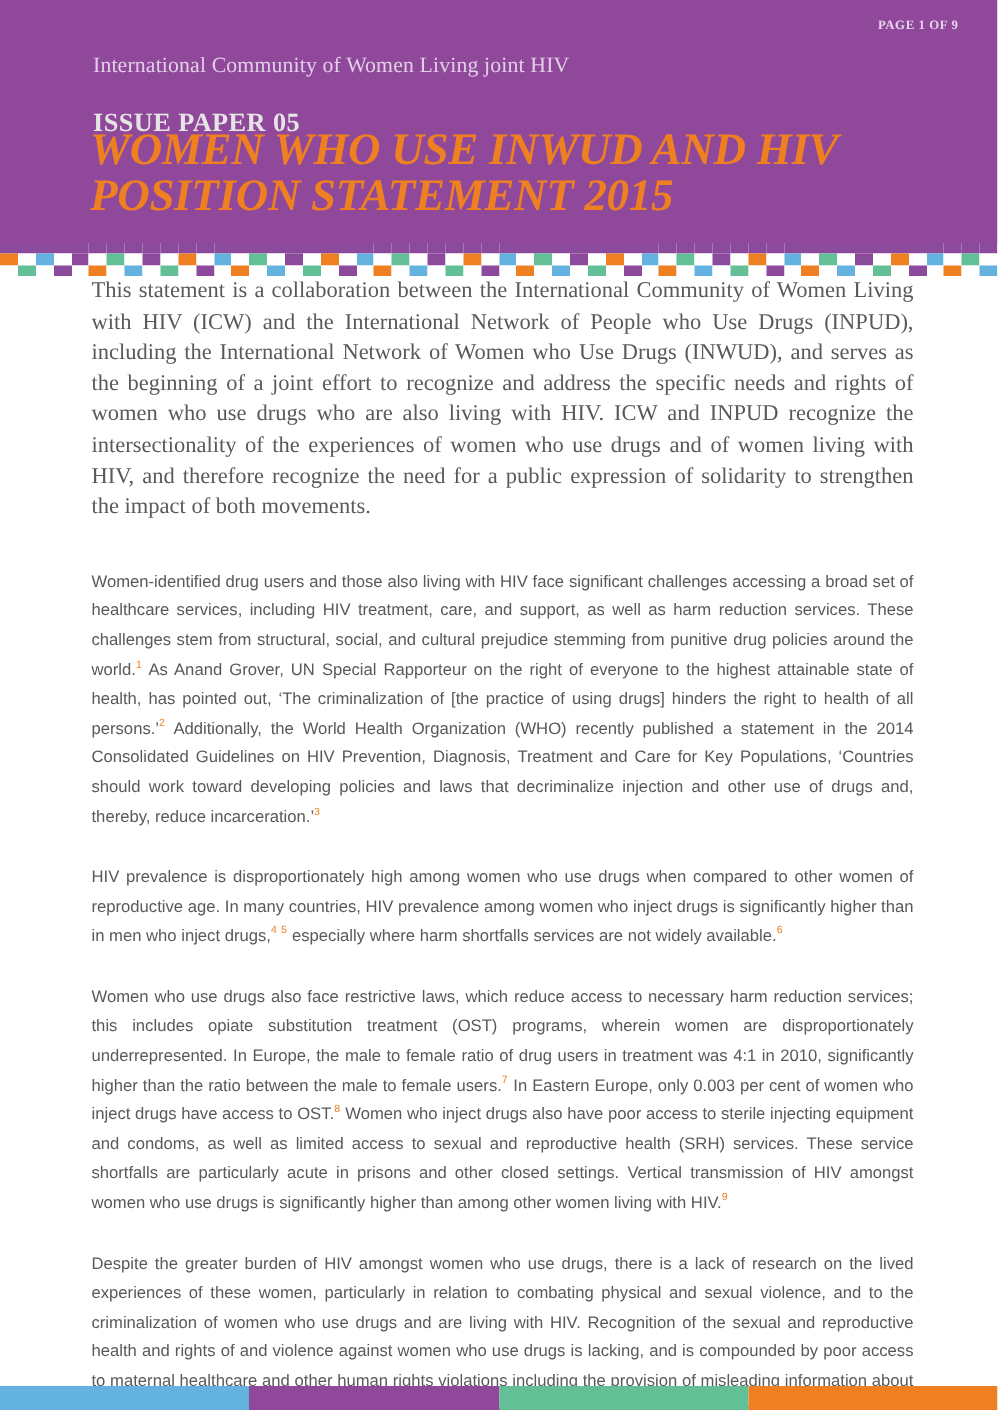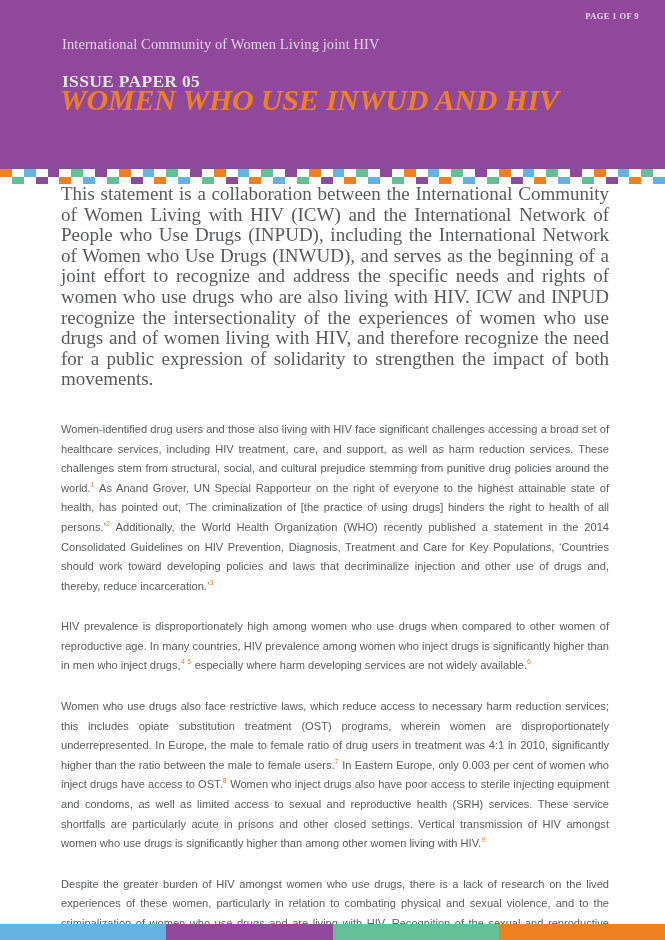--- a/index.html
+++ b/index.html
@@ -89,21 +89,21 @@
   .content {
     position: absolute;
     left: 0;
     top: 184px;
     width: 665px;
     padding: 0 56px 0 61px;
     box-sizing: border-box;
   }
   .lead-para {
     font-family: "Liberation Serif", serif;
-    font-size: 19px;
+    font-size: 15px;
     line-height: 20.6px;
     color: #58595b;
     text-align: justify;
     margin: 0 0 30px 0;
   }
   .body-para {
     font-family: "Liberation Sans", sans-serif;
     font-size: 11.1px;
     line-height: 19.6px;
     color: #58595b;
@@ -132,20 +132,21 @@
 </style>
 </head>
 <body>
 
 <div class="header">
   <div class="page-indicator">PAGE 1 OF 9</div>
   <div class="org-name">International Community of Women Living joint HIV</div>
   <div class="issue-label">ISSUE PAPER 05</div>
   <div class="main-title">
     <span class="tline">WOMEN WHO USE INWUD AND HIV</span>
+    <span class="tline">POSITION STATEMENT 2015</span>
   </div>
 </div>
 
 <div class="checker-band">
     <div class="checker-row">
       <div class="checker-cell" style="width: 11.875px; background: rgb(140, 74, 156);"></div>
       <div class="checker-cell" style="width: 11.875px; background: rgb(140, 74, 156);"></div>
       <div class="checker-cell" style="width: 11.875px; background: rgb(140, 74, 156);"></div>
       <div class="checker-cell" style="width: 11.875px; background: rgb(140, 74, 156);"></div>
       <div class="checker-cell" style="width: 11.875px; background: rgb(140, 74, 156);"></div>
@@ -321,21 +322,21 @@
 
 <div class="content">
 
   <p class="lead-para">This statement is a collaboration between the International Community of Women Living with HIV (ICW) and the International Network of People who Use Drugs (INPUD), including the International Network of Women who Use Drugs (INWUD), and serves as the beginning of a joint effort to recognize and address the specific needs and rights of women who use drugs who are also living with HIV. ICW and INPUD recognize the intersectionality of the experiences of women who use drugs and of women living with HIV, and therefore recognize the need for a public expression of solidarity to strengthen the impact of both movements.</p>
 
   <p class="body-para">
     <span>Women-identified drug users and those also living with HIV face significant challenges accessing a broad set of healthcare services, including HIV treatment, care, and support, as well as harm reduction services. These challenges stem from structural, social, and cultural prejudice stemming from punitive drug policies around the world.</span><sup class="ref">1</sup><span> As Anand Grover, UN Special Rapporteur on the right of everyone to the highest attainable state of health, has pointed out, ‘The criminalization of [the practice of using drugs] hinders the right to health of all persons.’</span><sup class="ref">2</sup><span> Additionally, the World Health Organization (WHO) recently published a statement in the 2014 Consolidated Guidelines on HIV Prevention, Diagnosis, Treatment and Care for Key Populations, ‘Countries should work toward developing policies and laws that decriminalize injection and other use of drugs and, thereby, reduce incarceration.’</span><sup class="ref">3</sup>
   </p>
 
   <p class="body-para">
-    <span>HIV prevalence is disproportionately high among women who use drugs when compared to other women of reproductive age. In many countries, HIV prevalence among women who inject drugs is significantly higher than in men who inject drugs,</span><sup class="ref">4 5</sup><span> especially where harm developing services are not widely available.</span><sup class="ref">6</sup>
+    <span>HIV prevalence is disproportionately high among women who use drugs when compared to other women of reproductive age. In many countries, HIV prevalence among women who inject drugs is significantly higher than in men who inject drugs,</span><sup class="ref">4 5</sup><span> especially where harm shortfalls services are not widely available.</span><sup class="ref">6</sup>
   </p>
 
   <p class="body-para">
     <span>Women who use drugs also face restrictive laws, which reduce access to necessary harm reduction services; this includes opiate substitution treatment (OST) programs, wherein women are disproportionately underrepresented. In Europe, the male to female ratio of drug users in treatment was 4:1 in 2010, significantly higher than the ratio between the male to female users.</span><sup class="ref">7</sup><span> In Eastern Europe, only 0.003 per cent of women who inject drugs have access to OST.</span><sup class="ref">8</sup><span> Women who inject drugs also have poor access to sterile injecting equipment and condoms, as well as limited access to sexual and reproductive health (SRH) services. These service shortfalls are particularly acute in prisons and other closed settings. Vertical transmission of HIV amongst women who use drugs is significantly higher than among other women living with HIV.</span><sup class="ref">9</sup>
   </p>
 
   <p class="body-para">
     <span>Despite the greater burden of HIV amongst women who use drugs, there is a lack of research on the lived experiences of these women, particularly in relation to combating physical and sexual violence, and to the criminalization of women who use drugs and are living with HIV. Recognition of the sexual and reproductive health and rights of and violence against women who use drugs is lacking, and is compounded by poor access to maternal healthcare and other human rights violations including the provision of misleading information about the effects of drugs during pregnancy and forced and/or coerced abortion and sterilization. In addition, drug use alone can result in women having their children removed from their custody, regardless of their parenting ability and often at great detriment to both mother and child.</span>
   </p>
 

